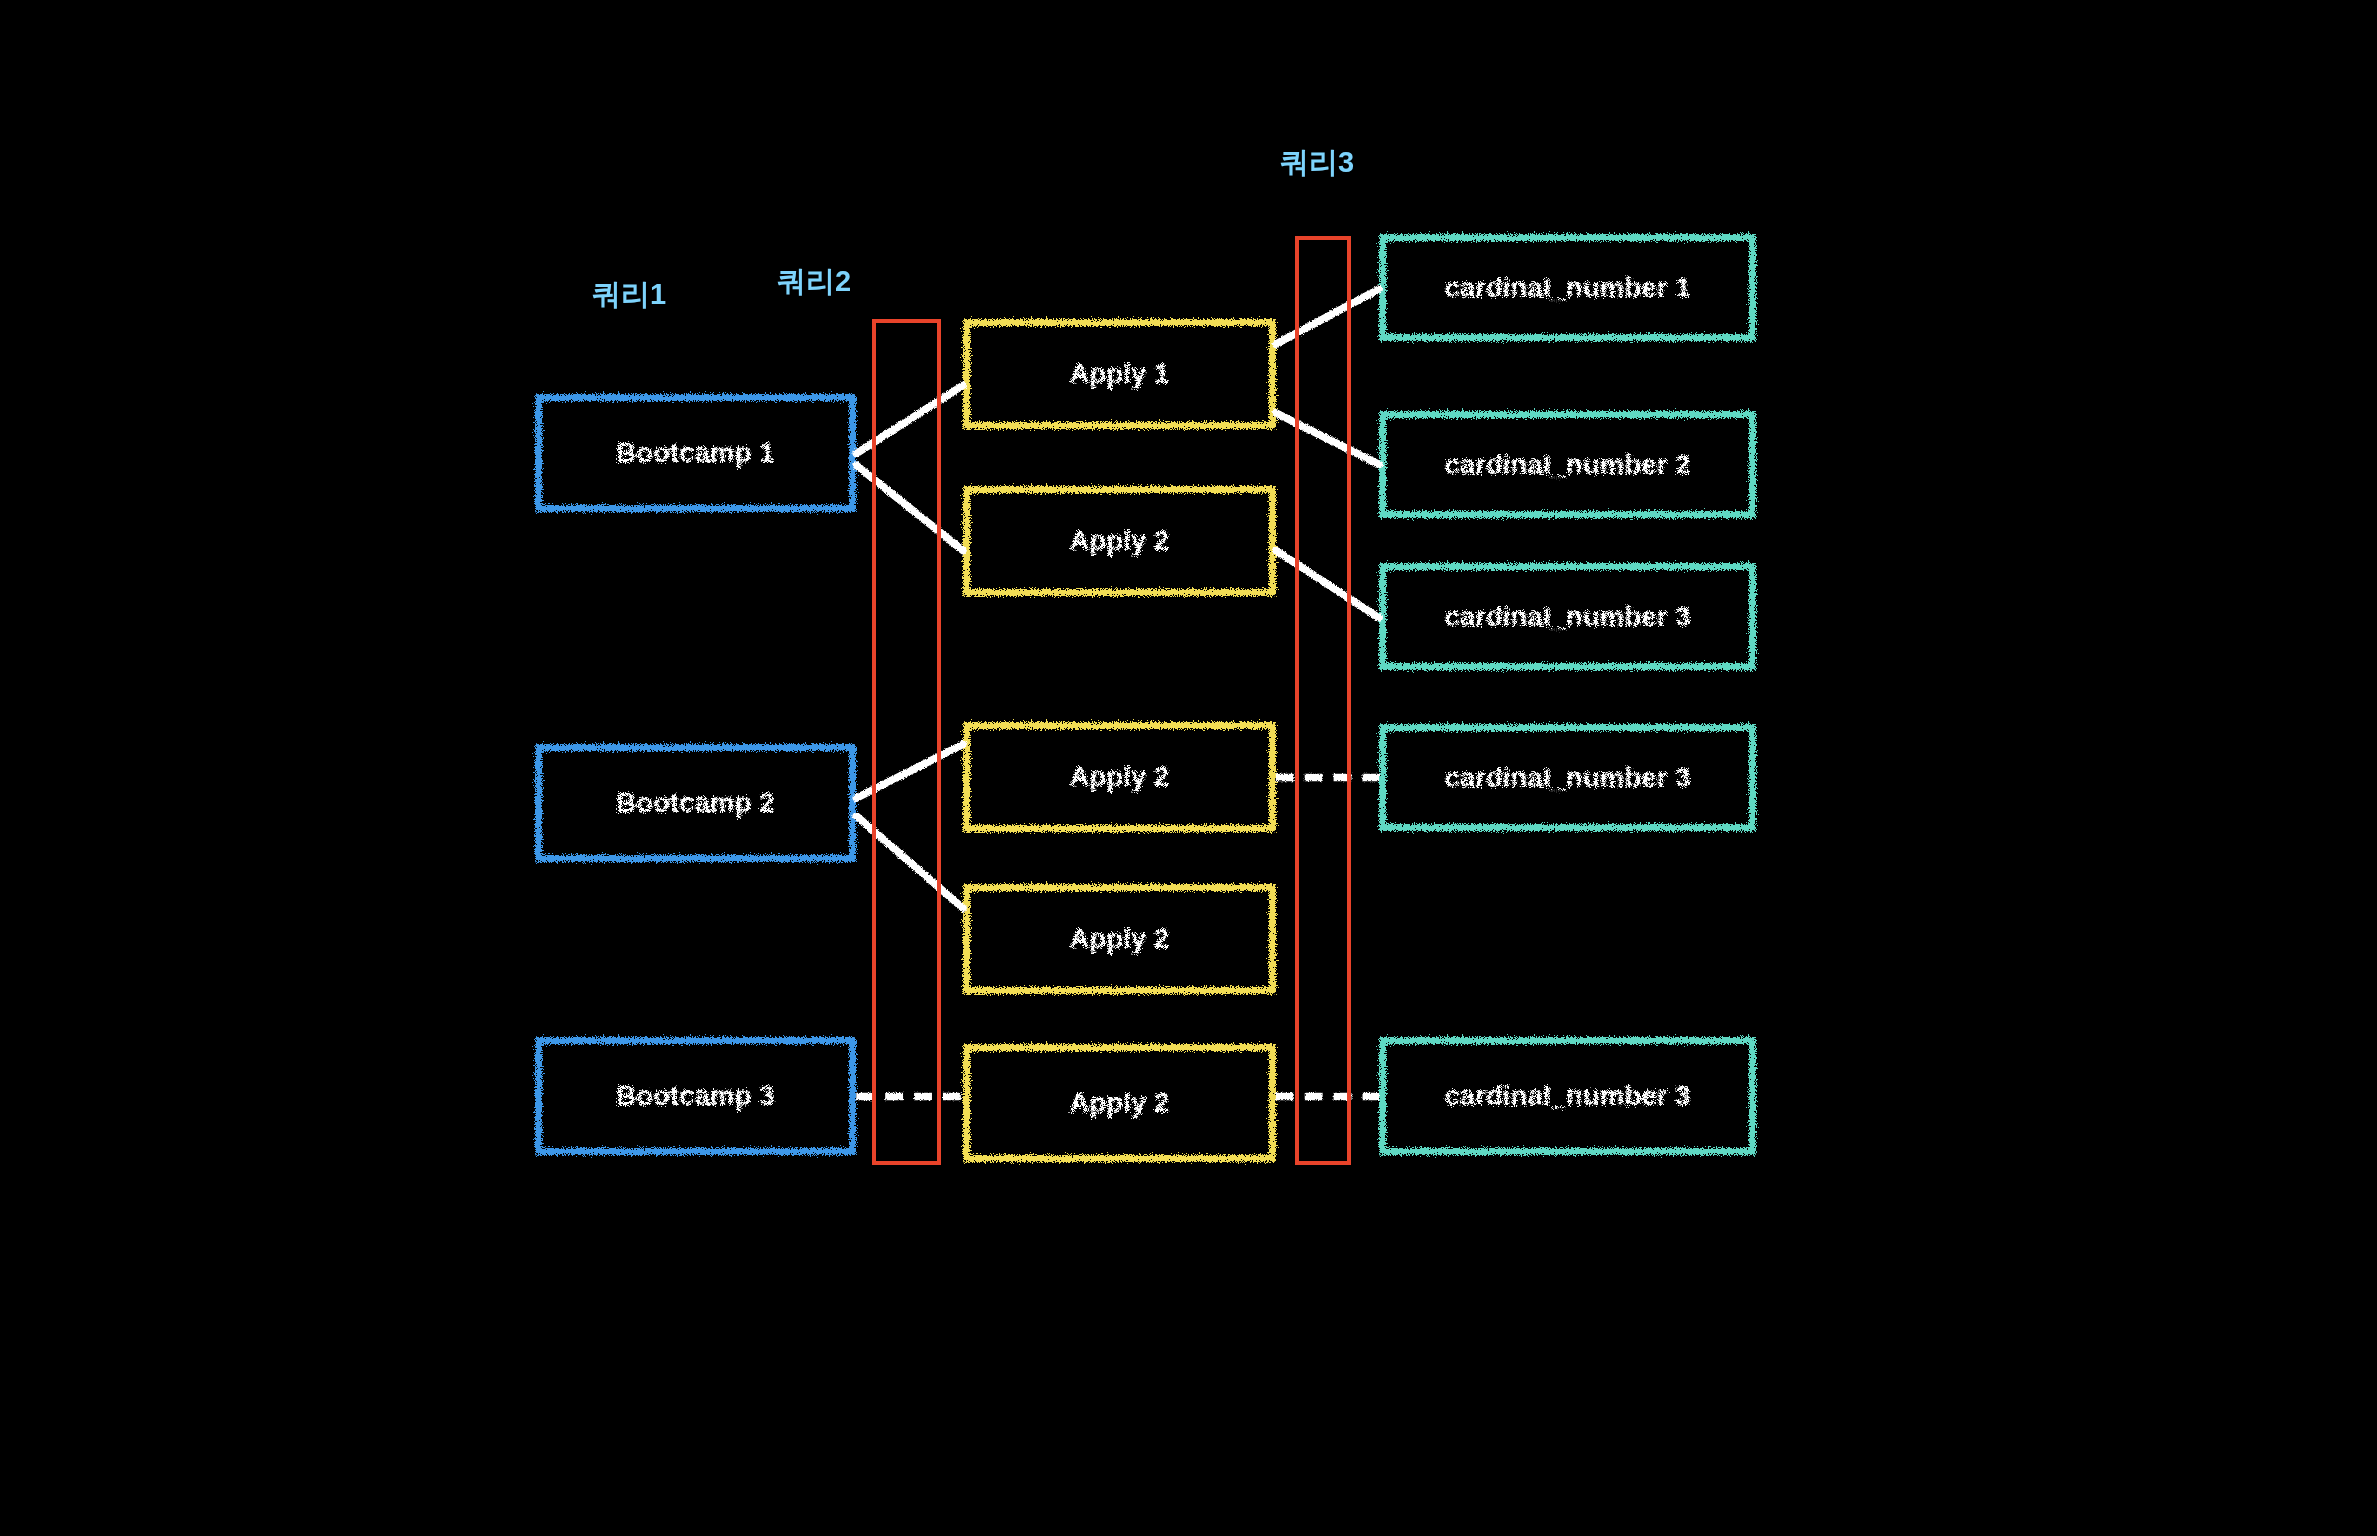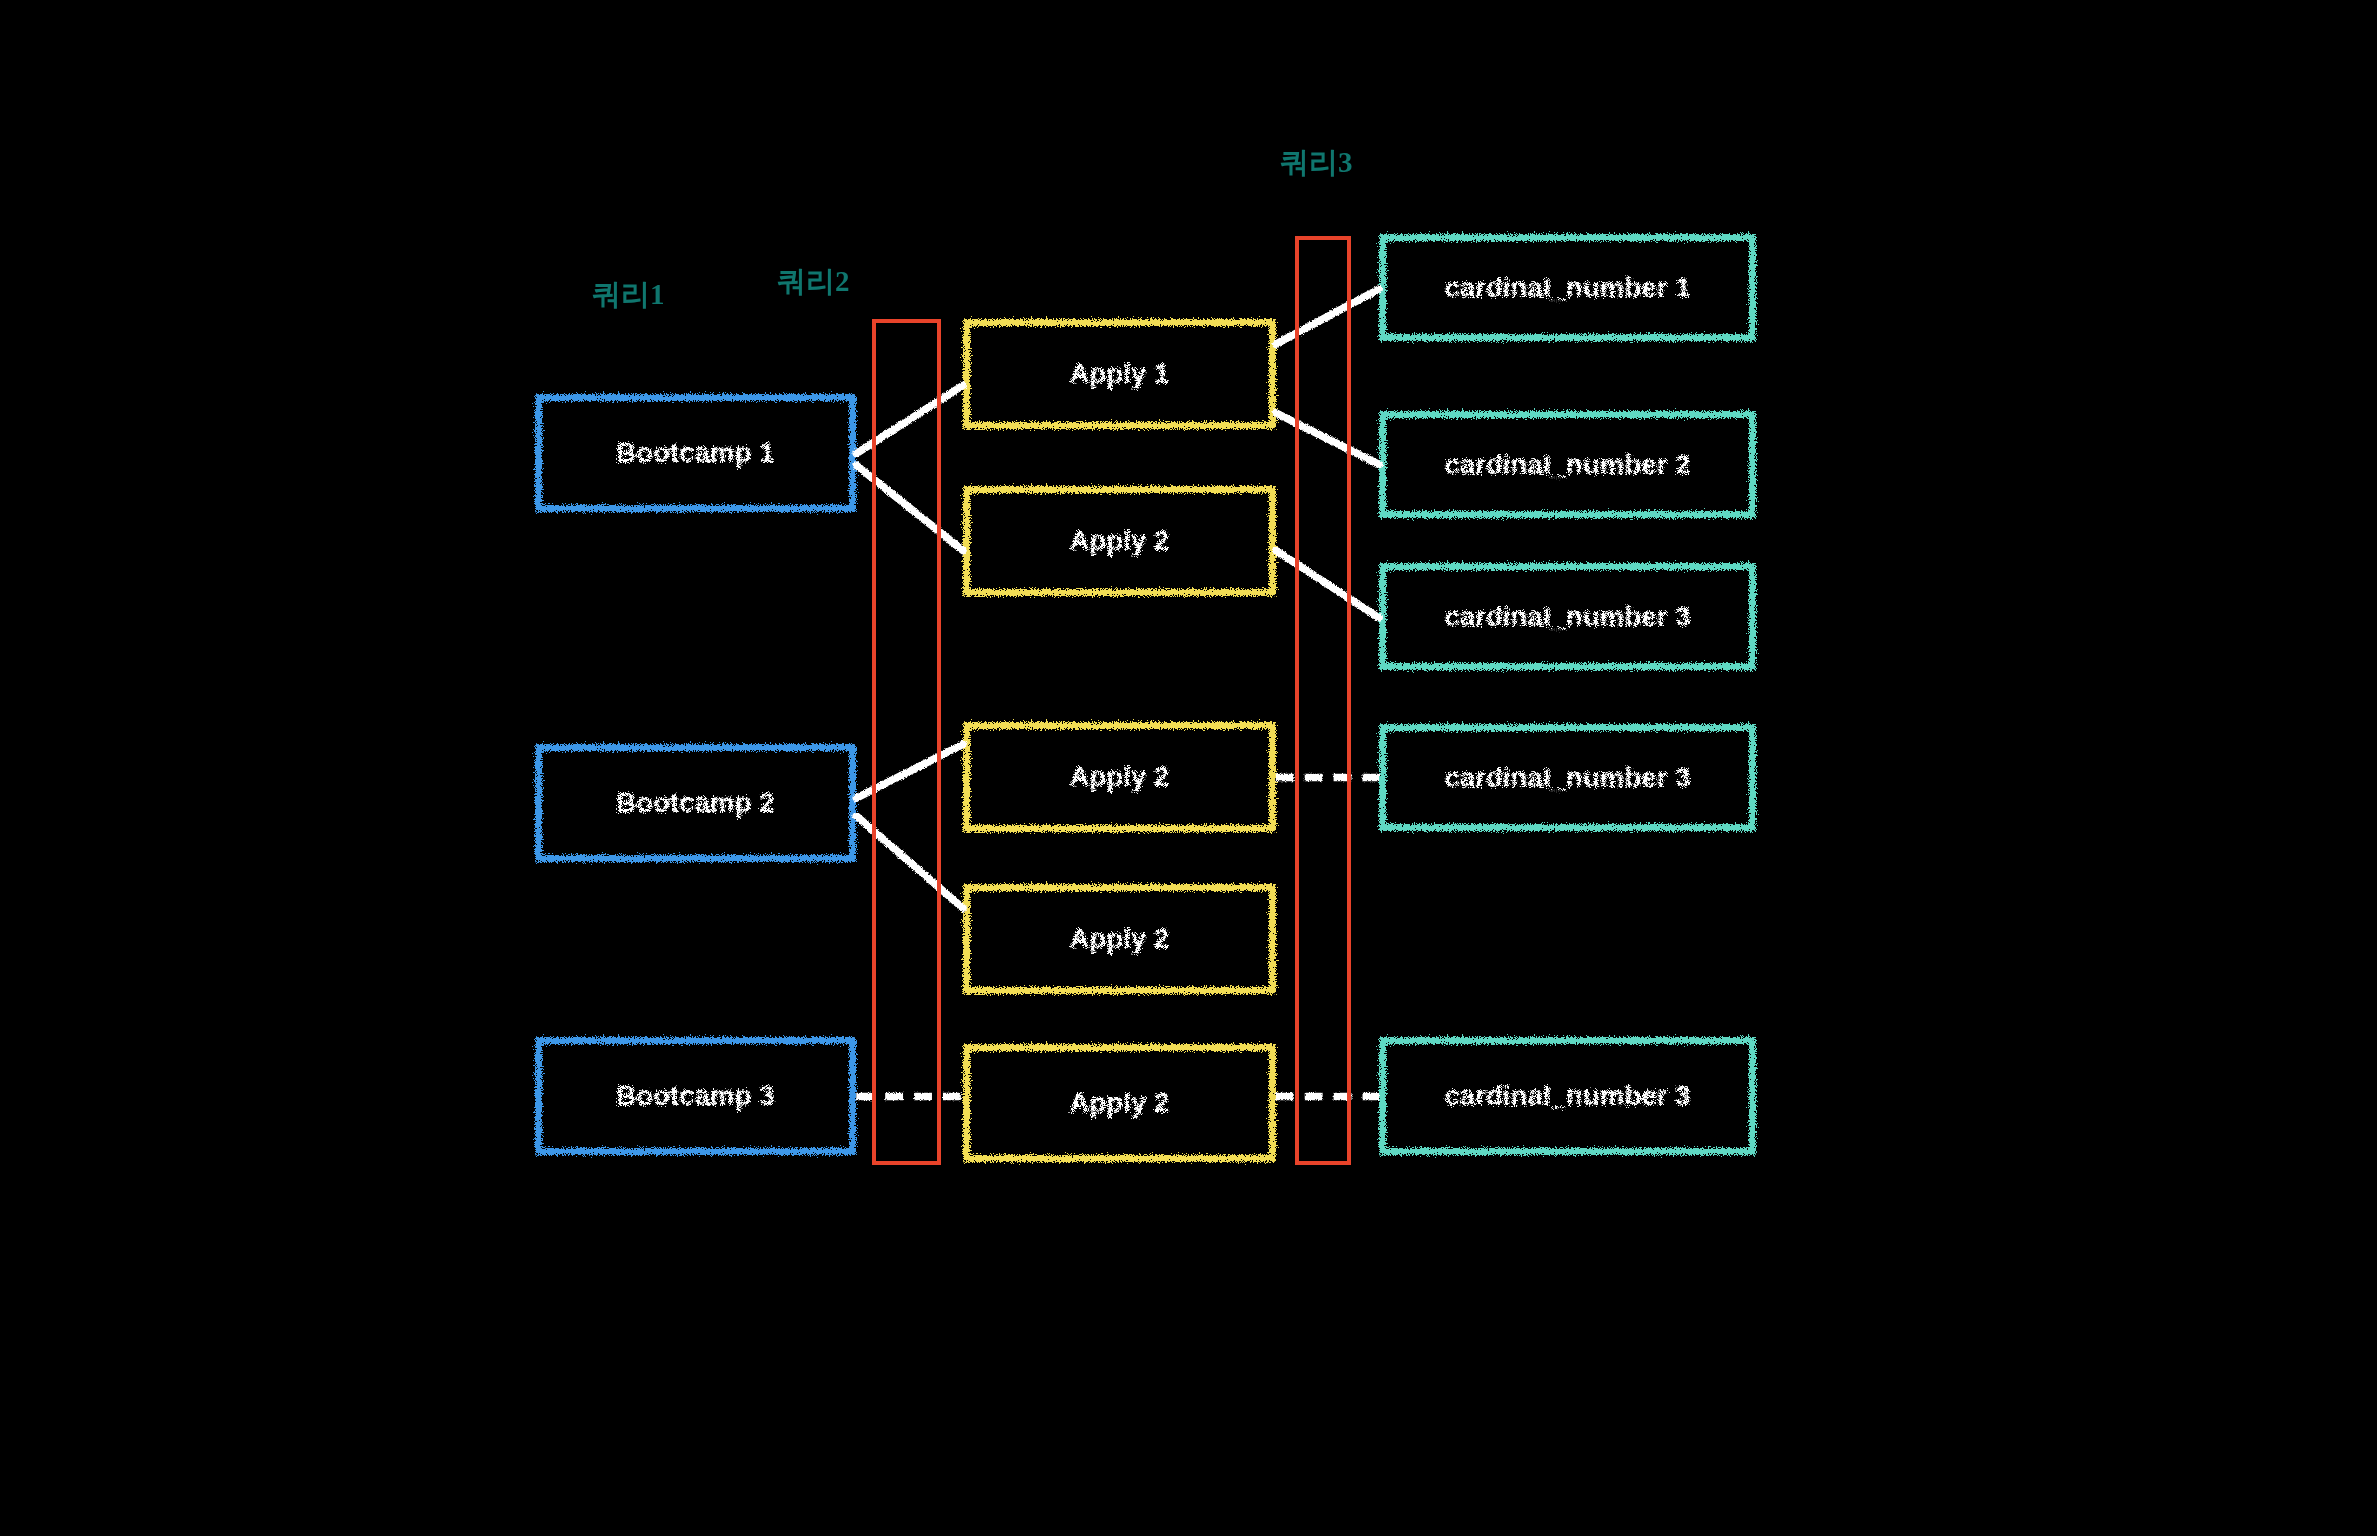--- a/index.html
+++ b/index.html
@@ -32,27 +32,26 @@
     position:absolute;
     box-sizing:border-box;
     border:4.8px solid #E8432A;
     background:transparent;
     z-index:6;
   }
 
   
   .qlabel{
     position:absolute;
-    color:#0f766e;
+    color:#7dd3fc;
     font-weight:800;
     font-size:29px;
     letter-spacing:0px;
     white-space:nowrap;
     z-index:7;
-    font-family:Liberation Serif, serif;
   }
 
   
   #links{position:absolute;left:0;top:0;width:2377px;height:1537px;z-index:3;pointer-events:none;}
   .solid-link{stroke:#ffffff;stroke-width:11;stroke-linecap:round;fill:none;}
   .dash-link {stroke:#ffffff;stroke-width:11;stroke-linecap:butt;fill:none;stroke-dasharray:26 16;}
 
   svg.defsonly{position:absolute;width:0;height:0;}
 </style>
 </head>

